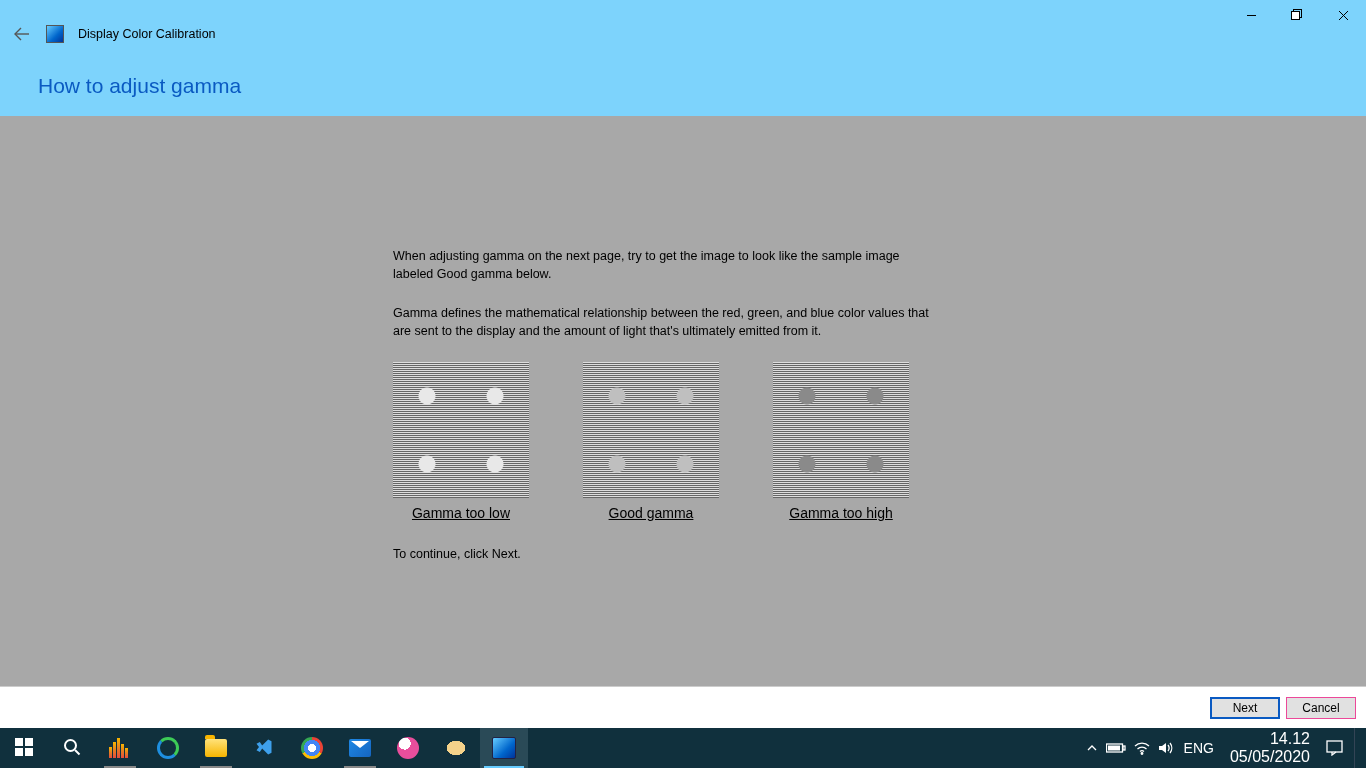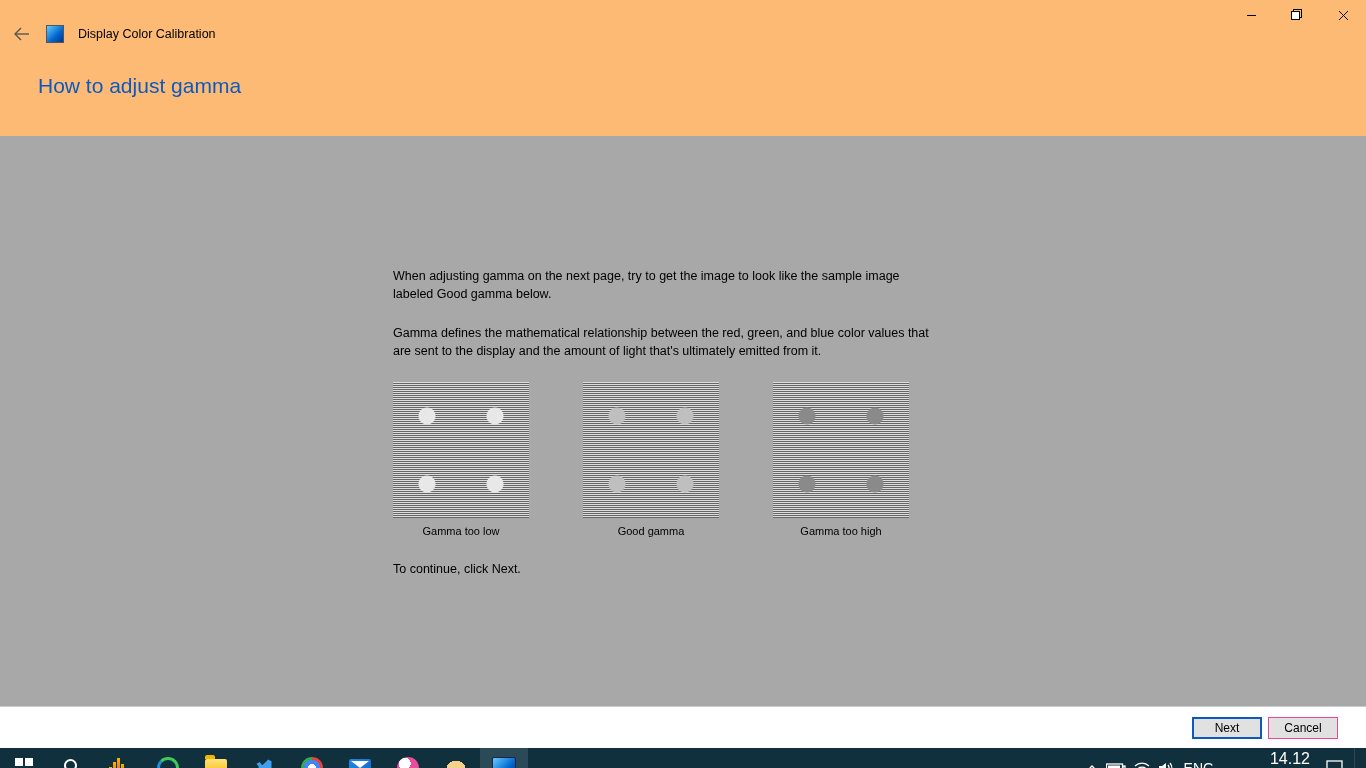--- a/index.html
+++ b/index.html
@@ -1,21 +1,21 @@
 <!DOCTYPE html>
 <html><head>
 <meta charset="utf-8">
 <style>
   * { margin: 0; padding: 0; box-sizing: border-box; font-family: "Segoe UI", Tahoma, sans-serif; }
   html, body { width: 1366px; height: 768px; overflow: hidden; background: #fff; }
 
   
   .header {
-    height: 136px;
-    background: #fdba74;
+    height: 116px;
+    background: #7dd3fc;
     position: relative;
   }
   .win-controls {
     position: absolute; top: 0; right: 0; display: flex;
   }
   .win-btn {
     width: 46px; height: 30px; display: flex; align-items: center; justify-content: center;
     cursor: default;
   }
   .win-btn svg { stroke: #000; stroke-width: 1; fill: none; }
@@ -59,28 +59,28 @@
   .sample-img .cell {
     width:50%; height:50%;
     background:
       radial-gradient(circle at center, var(--dot) 0 8px, transparent 9px),
       repeating-linear-gradient(0deg, #666 0 1px, #ddd 1px 2px);
     background-blend-mode: normal;
   }
   .low  { --dot:#e8e8e8; }
   .good { --dot:#bfbfbf; }
   .high { --dot:#8a8a8a; }
-  .sample-label { font-size:11px; }
+  .sample-label { font-size:14px;text-decoration:underline; }
 
   .continue-text { }
 
   
   .footer-bar {
     height: 42px; background:#fff; display:flex; justify-content:flex-end; align-items:center;
-    padding-right:28px; gap:6px; border-top:1px solid #ccc;
+    padding-right:10px; gap:6px; border-top:1px solid #ccc;
   }
   .wiz-btn {
     width:70px; height:22px; font-size:12px;
     border:1px solid #ec4899; background:#e1e1e1;
     display:flex; align-items:center; justify-content:center;
   }
   .wiz-btn.primary { border:2px solid #0a5ac2; background:#e1e1e1; }
 
   
   .taskbar {

